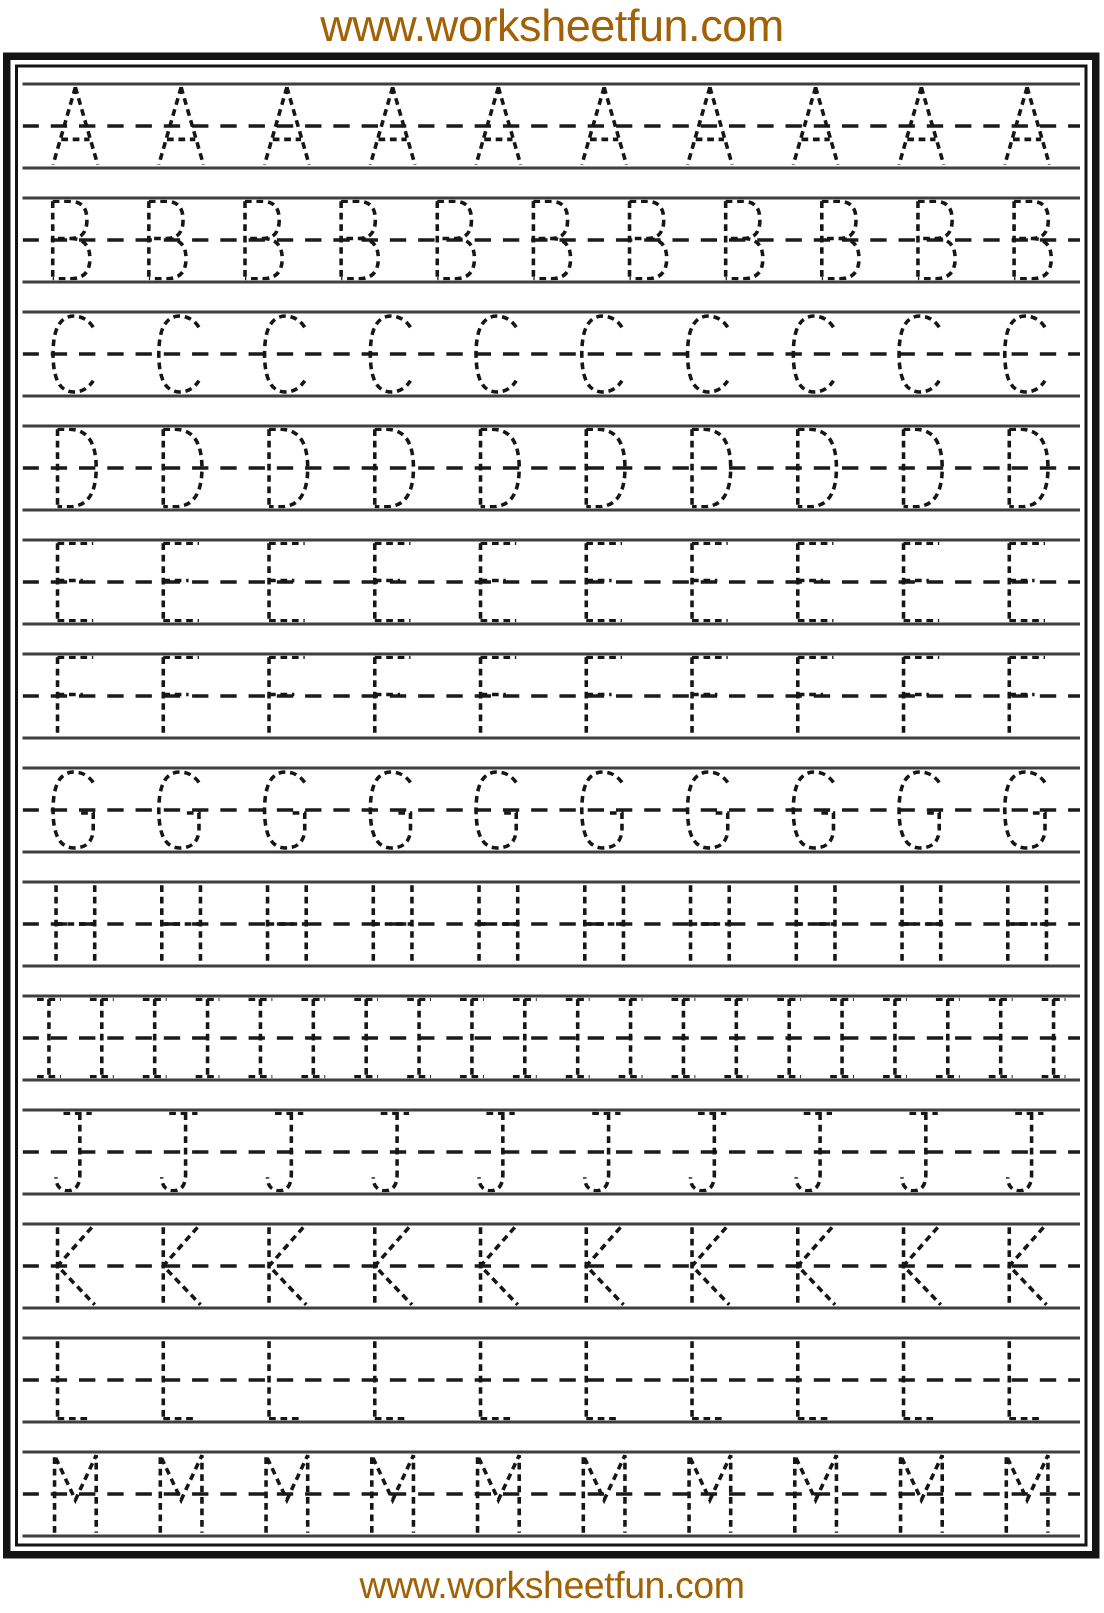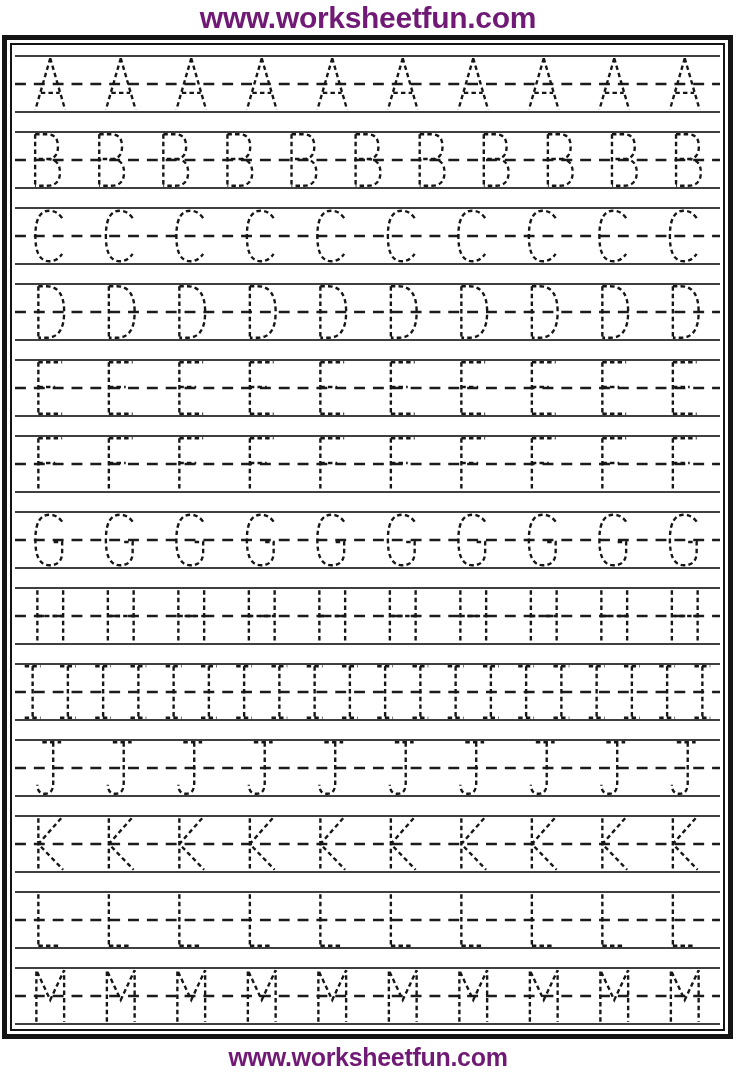--- a/index.html
+++ b/index.html
@@ -15,22 +15,22 @@
     position: relative;
     width: 736px;
     height: 1075px;
     background: #ffffff;
   }
   .site-url {
     position: absolute;
     left: 0;
     width: 736px;
     text-align: center;
-    color: #701a75;
-    font-weight: bold;
+    color: #a16207;
+    font-weight: normal;
     letter-spacing: -0.3px;
     white-space: nowrap;
   }
   .site-url.top {
     top: 1px;
     font-size: 30px;
     line-height: 34px;
   }
   .site-url.bottom {
     top: 1042px;

